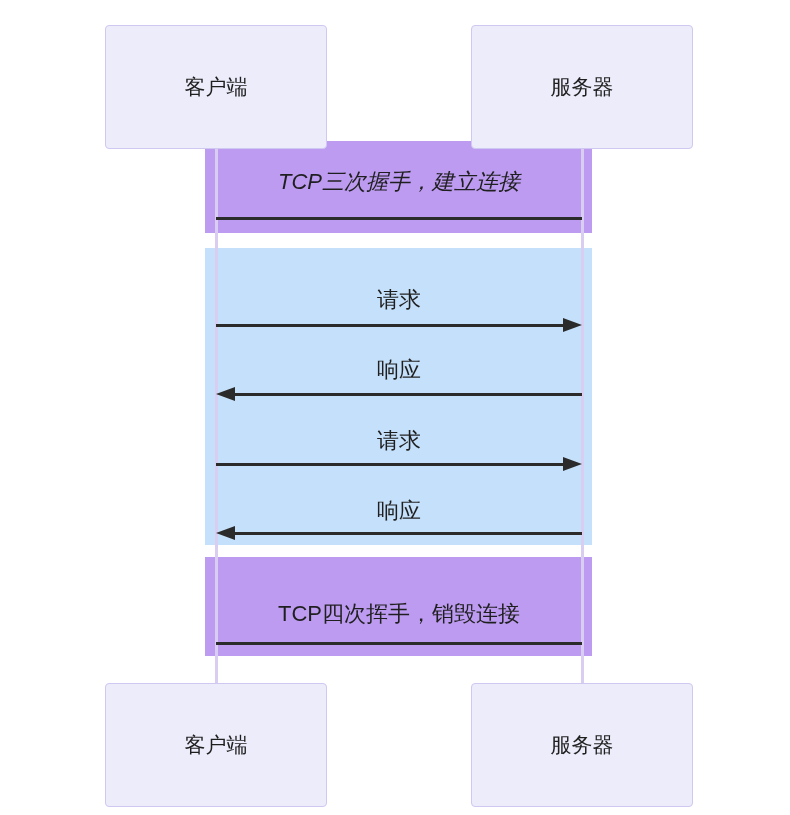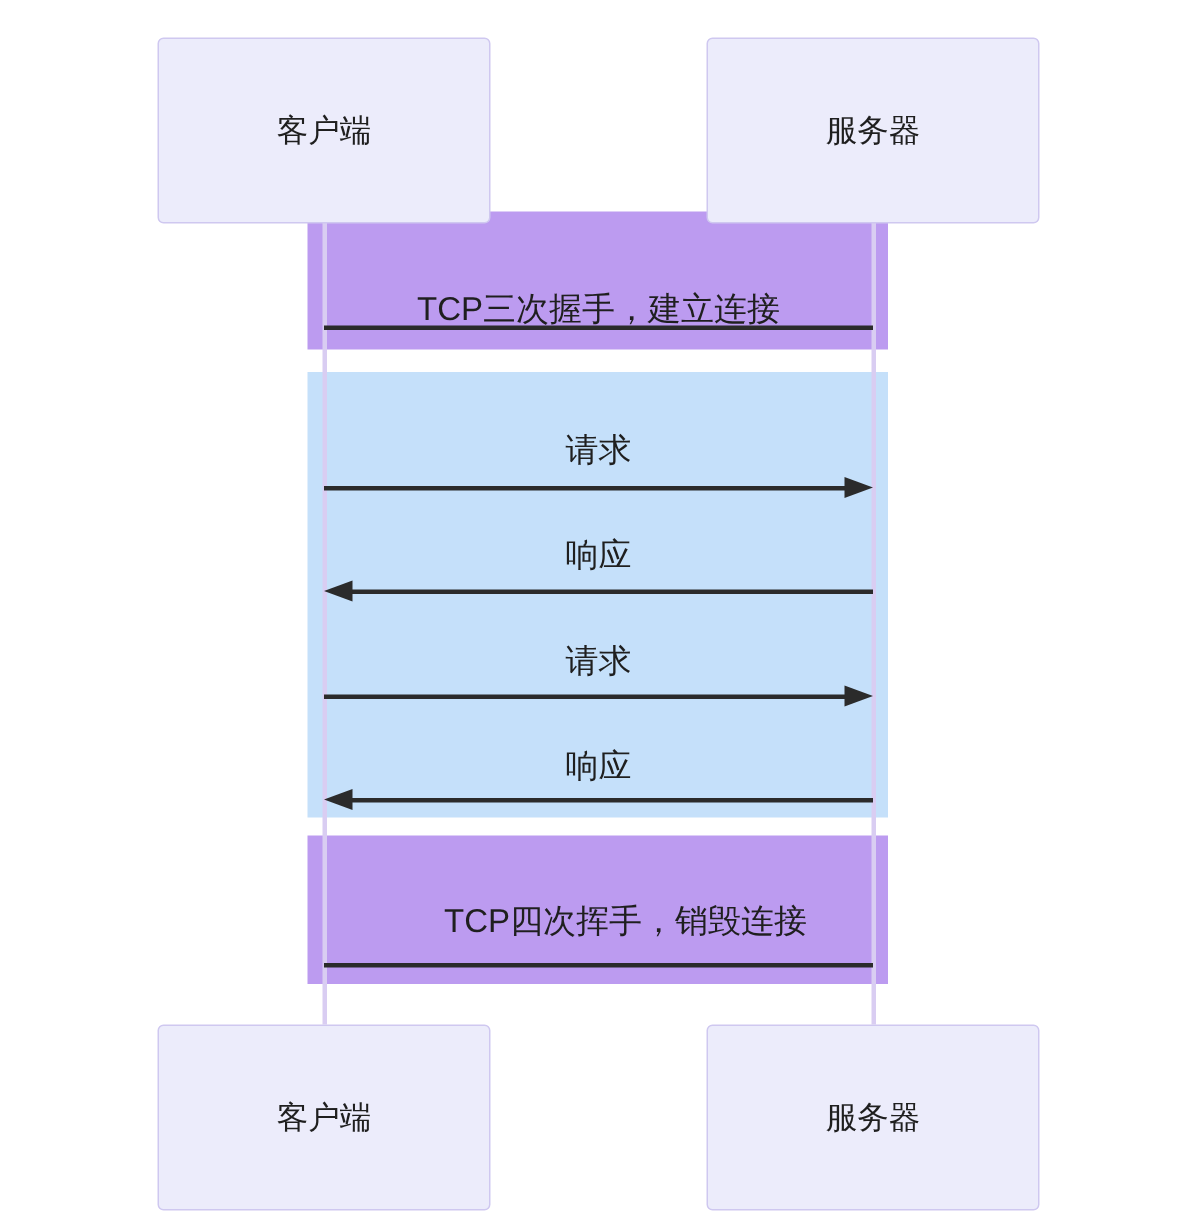--- a/index.html
+++ b/index.html
@@ -56,21 +56,21 @@
 <div class="abs lifeline" style="left:215px;"></div>
 <div class="abs lifeline" style="left:581px;"></div>
 
 <div class="abs actor" style="left:105px;top:25px;">
   <span>客户端</span>
 </div>
 <div class="abs actor" style="left:471px;top:25px;">
   <span>服务器</span>
 </div>
 
-<div class="abs sigtext" style="top:192px;">TCP三次握手，建立连接</div>
+<div class="abs sigtext" style="top:168px;font-style:italic;">TCP三次握手，建立连接</div>
 <div class="abs signal" style="top:210px;">
   <div class="sig-line line-full"></div>
 </div>
 
 <div class="abs sigtext" style="top:286px;">请求</div>
 <div class="abs signal" style="top:317px;">
   <div class="sig-line line-to-right"></div>
   <div class="head-right"></div>
 </div>
 
@@ -85,21 +85,21 @@
   <div class="sig-line line-to-right"></div>
   <div class="head-right"></div>
 </div>
 
 <div class="abs sigtext" style="top:497px;">响应</div>
 <div class="abs signal" style="top:525px;">
   <div class="sig-line line-to-left"></div>
   <div class="head-left"></div>
 </div>
 
-<div class="abs sigtext" style="top:600px;padding-left:18px;">TCP四次挥手，销毁连接</div>
+<div class="abs sigtext" style="top:600px;">TCP四次挥手，销毁连接</div>
 <div class="abs signal" style="top:635px;">
   <div class="sig-line line-full"></div>
 </div>
 
 <div class="abs actor" style="left:105px;top:683px;">
   <span>客户端</span>
 </div>
 <div class="abs actor" style="left:471px;top:683px;">
   <span>服务器</span>
 </div>

